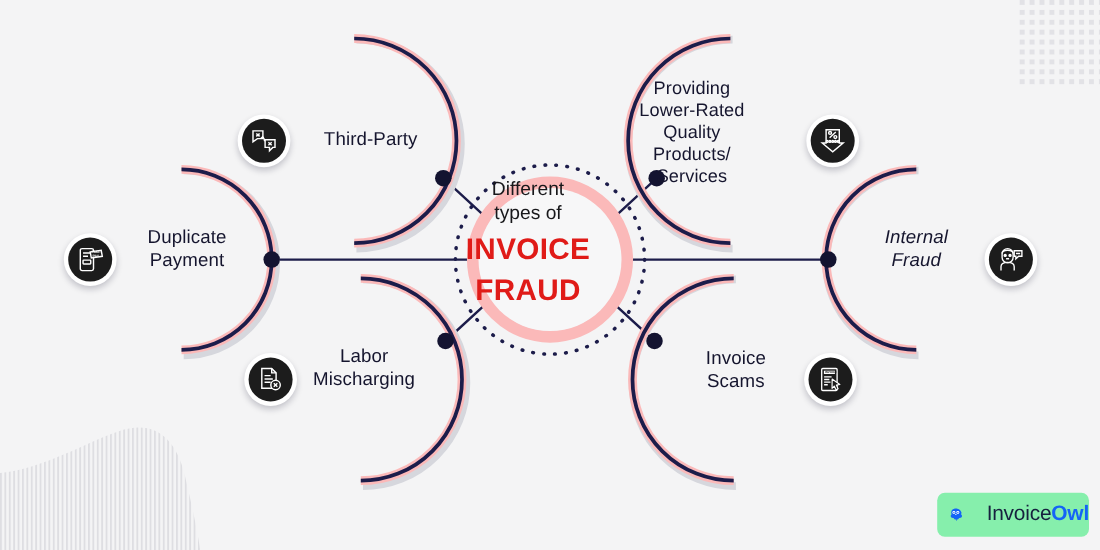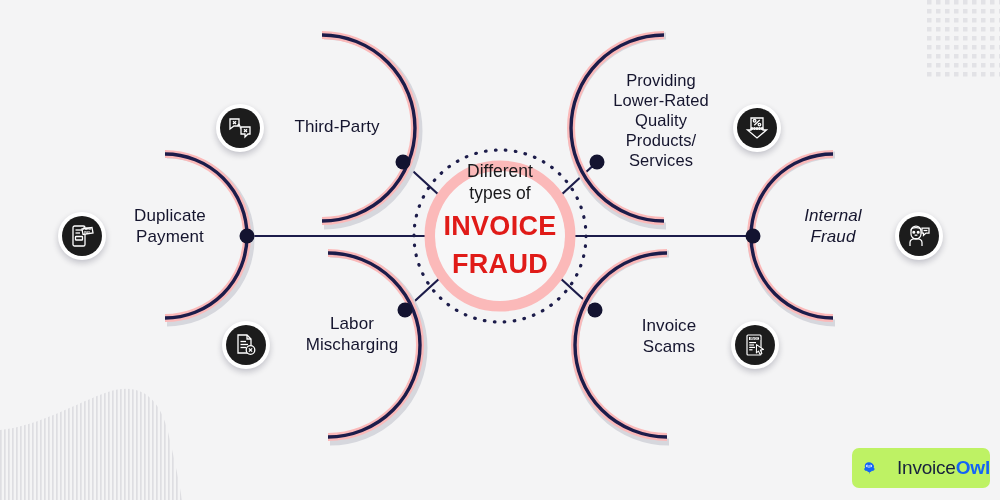--- a/index.html
+++ b/index.html
@@ -38,37 +38,37 @@
   .icon-badge .disc{
     width:40px;height:40px;border-radius:50%;
     background:#1c1c1c;
     display:flex;align-items:center;justify-content:center;
   }
   .icon-badge svg{display:block;}
 
   
   .center-text{
     position:absolute;
-    left:400px;top:160px;width:200px;
+    left:380px;top:160px;width:200px;
     text-align:center;
     pointer-events:none;
   }
   .center-text .t1{
     color:#18181b;font-size:17.5px;line-height:22px;font-weight:400;
   }
   .center-text .t2{
     color:#e01b18;font-size:27px;line-height:32px;font-weight:bold;
     letter-spacing:.3px;margin-top:6px;
   }
 
   
   .logo{
     position:absolute;left:852px;top:448px;
     width:138px;height:40px;border-radius:7px;
-    background:#bef264;
+    background:#86efac;
     display:flex;align-items:center;gap:22px;
     padding-left:11px;box-sizing:border-box;
   }
   .logo .wordmark{
     font-size:19px;letter-spacing:-.2px;white-space:nowrap;
   }
   .logo .w1{color:#16213e;font-weight:400;}
   .logo .w2{color:#1464f6;font-weight:700;}
 </style>
 </head>
@@ -173,24 +173,24 @@
     <div class="t1"><span>types of</span></div>
     <div class="t2"><span>INVOICE</span></div>
     <div class="t2"><span>FRAUD</span></div>
   </div>
 
   <div class="node-label" style="left:262px;top:116px;width:150px;">Third-Party</div>
 
   <div class="node-label" style="left:105px;top:205px;width:130px;">Duplicate
 Payment</div>
 
-  <div class="node-label" style="left:277px;top:313px;width:150px;">Labor
+  <div class="node-label" style="left:256px;top:313px;width:150px;">Labor
 Mischarging</div>
 
-  <div class="node-label small" style="left:586px;top:70px;width:150px;">Providing
+  <div class="node-label small" style="left:554px;top:70px;width:150px;">Providing
 Lower-Rated
 Quality
 Products/
 Services</div>
 
   <div class="node-label" style="left:768px;top:205px;width:130px;font-style:italic;">Internal
 Fraud</div>
 
   <div class="node-label" style="left:599px;top:315px;width:140px;">Invoice
 Scams</div>

